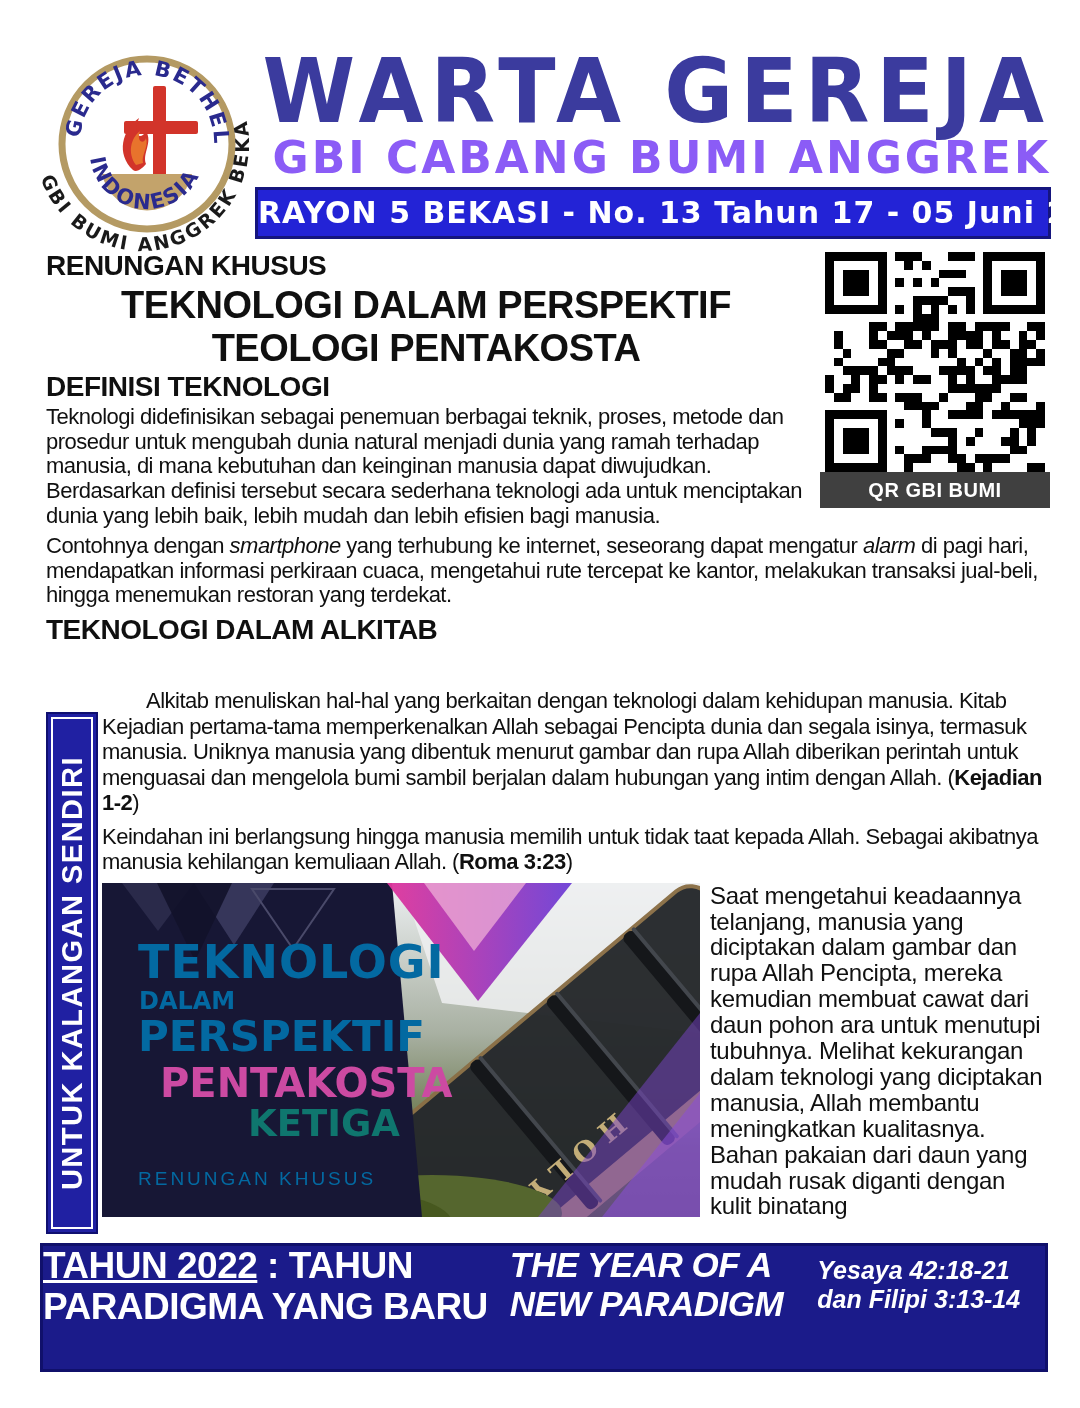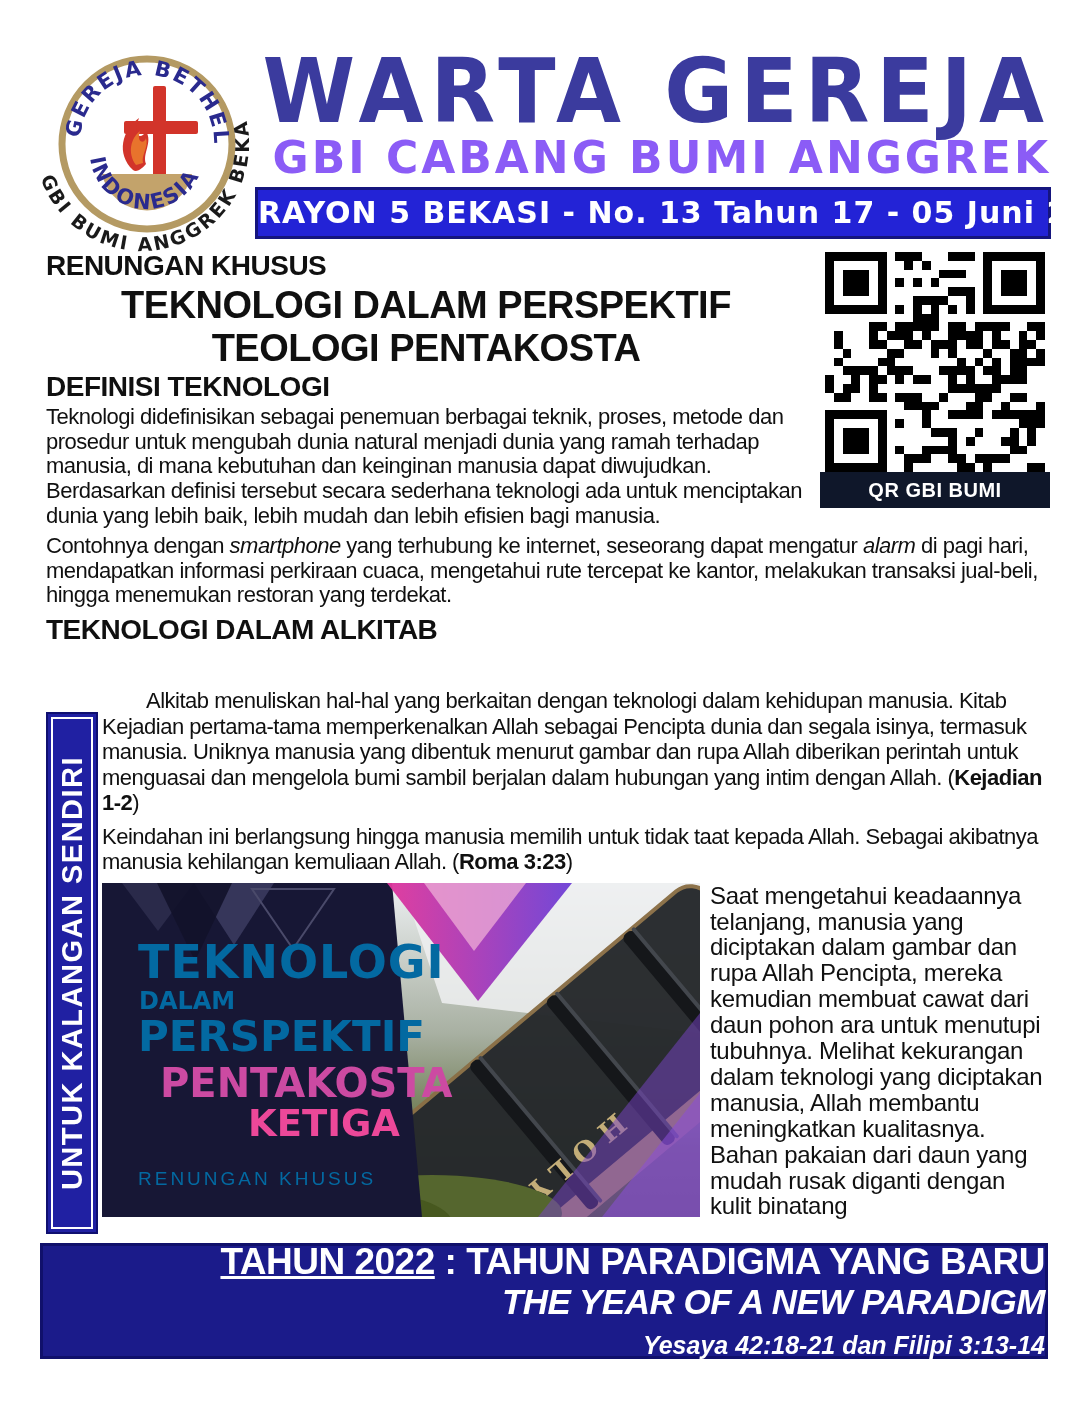--- a/index.html
+++ b/index.html
@@ -17,21 +17,21 @@
                color:#3b3b9e;letter-spacing:7px;white-space:nowrap;transform:scaleY(1.06);transform-origin:top center;}
   .paper-subtitle{font-family:"DejaVu Sans",sans-serif;font-weight:bold;font-size:44px;color:#8b5cf6;
                   letter-spacing:3px;white-space:nowrap;margin-top:2px;}
   .edition-bar{margin-top:4px;height:46px;line-height:46px;background:#2323d6;border:3px solid #15157e;
                color:#fff;font-family:"DejaVu Sans",sans-serif;font-weight:bold;font-size:30px;letter-spacing:1px;white-space:nowrap;}
 
   
   .article{position:absolute;left:46px;top:250px;width:1004px;height:438px;overflow:hidden;}
   .qr-block{float:right;width:230px;margin:2px 0 6px 14px;}
   .qr-svg{display:block;width:230px;height:220px;background:#fff;}
-  .qr-caption{height:36px;line-height:36px;background:#0f172a;color:#fff;text-align:center;
+  .qr-caption{height:36px;line-height:36px;background:#404040;color:#fff;text-align:center;
               font-weight:bold;font-size:20px;letter-spacing:.5px;}
   .kicker{font-weight:bold;font-size:28px;letter-spacing:-.5px;}
   .art-title{margin:2px 0 2px;text-align:center;font-weight:bold;font-size:38px;line-height:1.12;letter-spacing:-.5px;}
   .sec-head{font-weight:bold;font-size:28px;letter-spacing:-.5px;margin:2px 0 2px;}
   .body-p{margin:0 0 6px;font-size:22px;line-height:1.12;letter-spacing:-.5px;text-align:left;}
 
   
   .lower{position:absolute;left:46px;top:688px;width:1004px;height:558px;overflow:hidden;}
   .side-banner{position:absolute;left:0;top:24px;width:52px;height:522px;background:#2020a2;border:2px solid #0f0f70;box-sizing:border-box;}
   .side-banner::before{content:"";position:absolute;inset:3px;border:2px solid #fff;}
@@ -41,28 +41,28 @@
   .p-indent{text-indent:44px;}
   .lower-content .body-p{line-height:1.16;margin:0 0 8px;}
   .media-row{display:flex;gap:10px;margin-top:4px;}
   .cover{position:relative;width:598px;height:334px;flex:none;overflow:hidden;}
   .cover svg{position:absolute;inset:0;}
   .cov-t{position:absolute;color:#0369a1;font-family:"DejaVu Sans",sans-serif;font-weight:800;line-height:1;}
   .cov-l1{left:36px;top:56px;font-size:46px;letter-spacing:1px;}
   .cov-l2{left:37px;top:106px;font-size:24px;}
   .cov-l3{left:36px;top:133px;font-size:42px;}
   .cov-l4{left:58px;top:180px;font-size:40px;color:#cc4aa2;}
-  .cov-l5{left:146px;top:222px;font-size:37px;color:#ec4899;}
+  .cov-l5{left:146px;top:222px;font-size:37px;color:#0f766e;}
   .cov-cap{left:36px;top:286px;font-size:19px;font-weight:normal;letter-spacing:3px;font-family:"Liberation Sans",sans-serif;}
   .right-col{flex:1;font-size:24px;line-height:1.08;letter-spacing:-.3px;}
 
   
-  .footer-banner{position:absolute;left:40px;top:1243px;width:1008px;height:116px;background:#1b1b8a;
-                 border:3px solid #10106b;box-sizing:border-box;color:#fff;text-align:right;
-                 display:flex;flex-direction:column;justify-content:center;}
+  .footer-banner{position:absolute;left:40px;top:1243px;width:1008px;height:129px;background:#1b1b8a;
+                 border:3px solid #10106b;box-sizing:border-box;color:#fff;text-align:left;
+                 display:flex;flex-direction:row;justify-content:center;}
   .f1{font-weight:bold;font-size:37px;letter-spacing:-.5px;line-height:1.1;}
   .f1 .u{text-decoration:underline;}
   .f2{font-weight:bold;font-style:italic;font-size:35px;letter-spacing:-.5px;line-height:1.1;}
   .f3{font-weight:bold;font-style:italic;font-size:25px;margin-top:10px;}
 </style>
 </head>
 <body>
 
 <div class="page">
 

